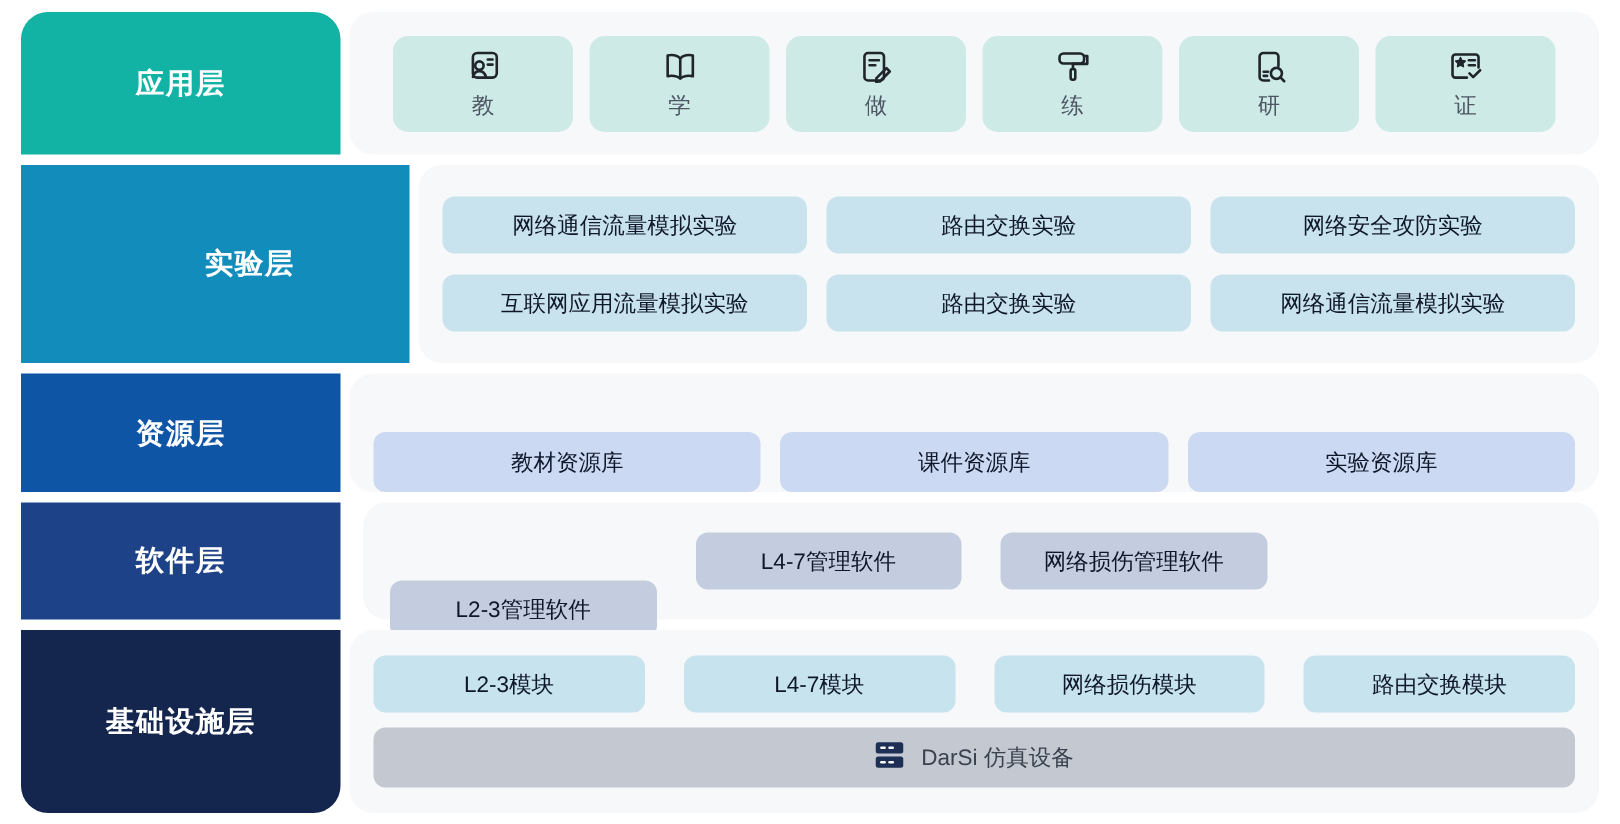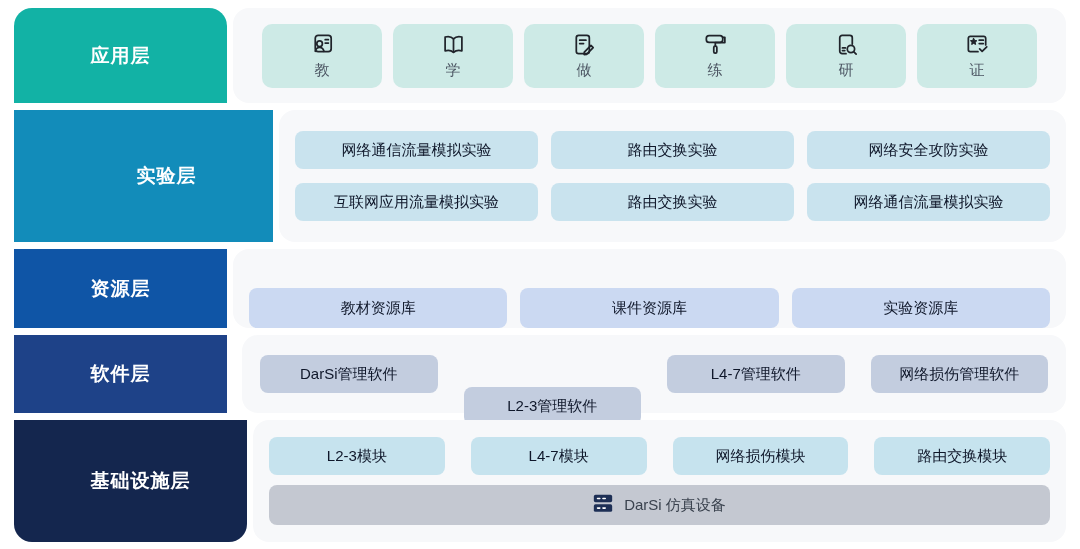--- a/index.html
+++ b/index.html
@@ -3,21 +3,21 @@
 <meta charset="utf-8">
 <style>
   html,body{margin:0;padding:0;background:#ffffff;width:1080px;height:549px;overflow:hidden;
     font-family:"Liberation Sans","DejaVu Sans",sans-serif;}
   .diagram{box-sizing:border-box;width:1080px;height:549px;padding:8px 14px 7px 14px;
     display:flex;flex-direction:column;gap:7px;}
   .layer-row{display:flex;gap:6px;}
   .layer-label{width:213px;flex:0 0 213px;display:flex;align-items:center;justify-content:center;
     color:#ffffff;font-size:19px;font-weight:bold;letter-spacing:1px;}
   .layer-row.first .layer-label{border-radius:18px 18px 0 0;}
-  .layer-row.last  .layer-label{border-radius:0 0 18px 18px;padding-left:20px;}
+  .layer-row.last  .layer-label{border-radius:0 0 18px 18px;}
   .layer-panel{flex:1;background:#f7f8fa;border-radius:16px;box-sizing:border-box;}
 
   
   .apps{height:100%;display:flex;align-items:center;justify-content:space-between;padding:0 29px;box-sizing:border-box;}
   .app-box{width:120px;height:64px;border-radius:10px;display:flex;flex-direction:column;
     align-items:center;justify-content:center;gap:3px;}
   .app-box svg{display:block;}
   .app-label{font-size:15px;color:#4d5764;}
 
   
@@ -153,21 +153,20 @@
       </div>
     </div>
   </div>
 
   <div class="layer-row" style="height:78px;gap:15px;">
     <div class="layer-label" style="background: rgb(30, 66, 136);">
       <span>软件层</span>
     </div>
     <div class="layer-panel">
       <div class="grid4">
-        <div class="pill" style="background: rgb(195, 205, 223);">DarSi管理软件</div>
         <div class="pill" style="background: rgb(195, 205, 223); margin-top: 32px;">L2-3管理软件</div>
         <div class="pill" style="background: rgb(195, 205, 223);">L4-7管理软件</div>
         <div class="pill" style="background: rgb(195, 205, 223);">网络损伤管理软件</div>
       </div>
     </div>
   </div>
 
   <div class="layer-row last" style="height:122px;">
     <div class="layer-label" style="background: rgb(20, 38, 78);">
       <span>基础设施层</span>

